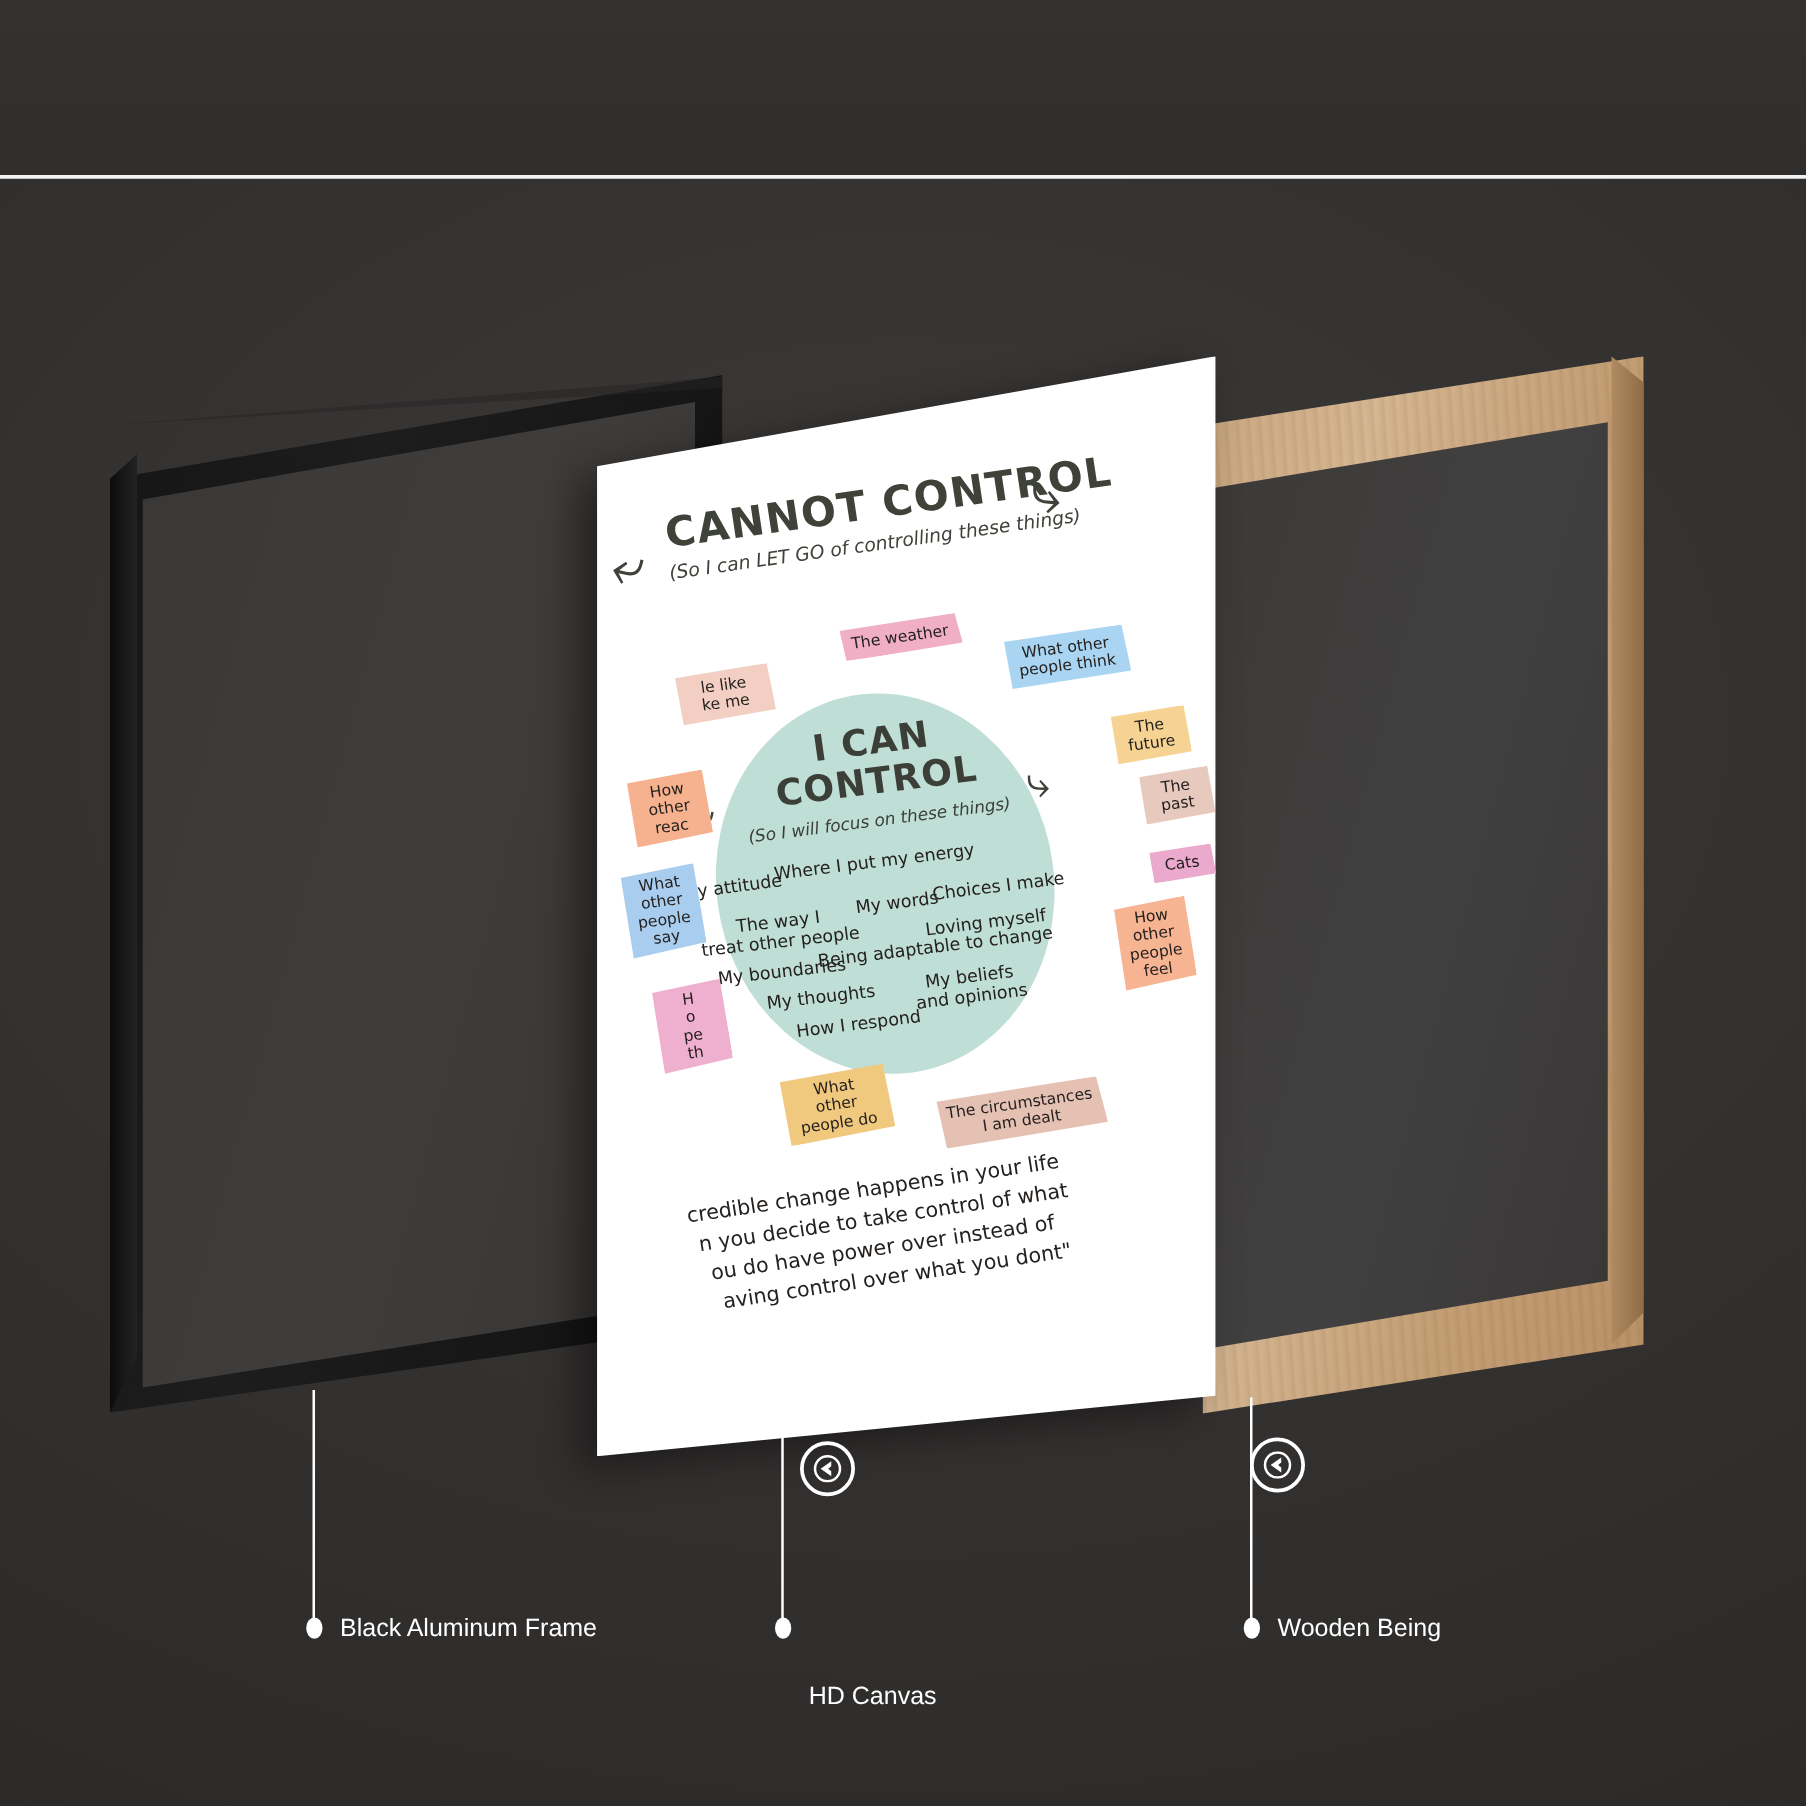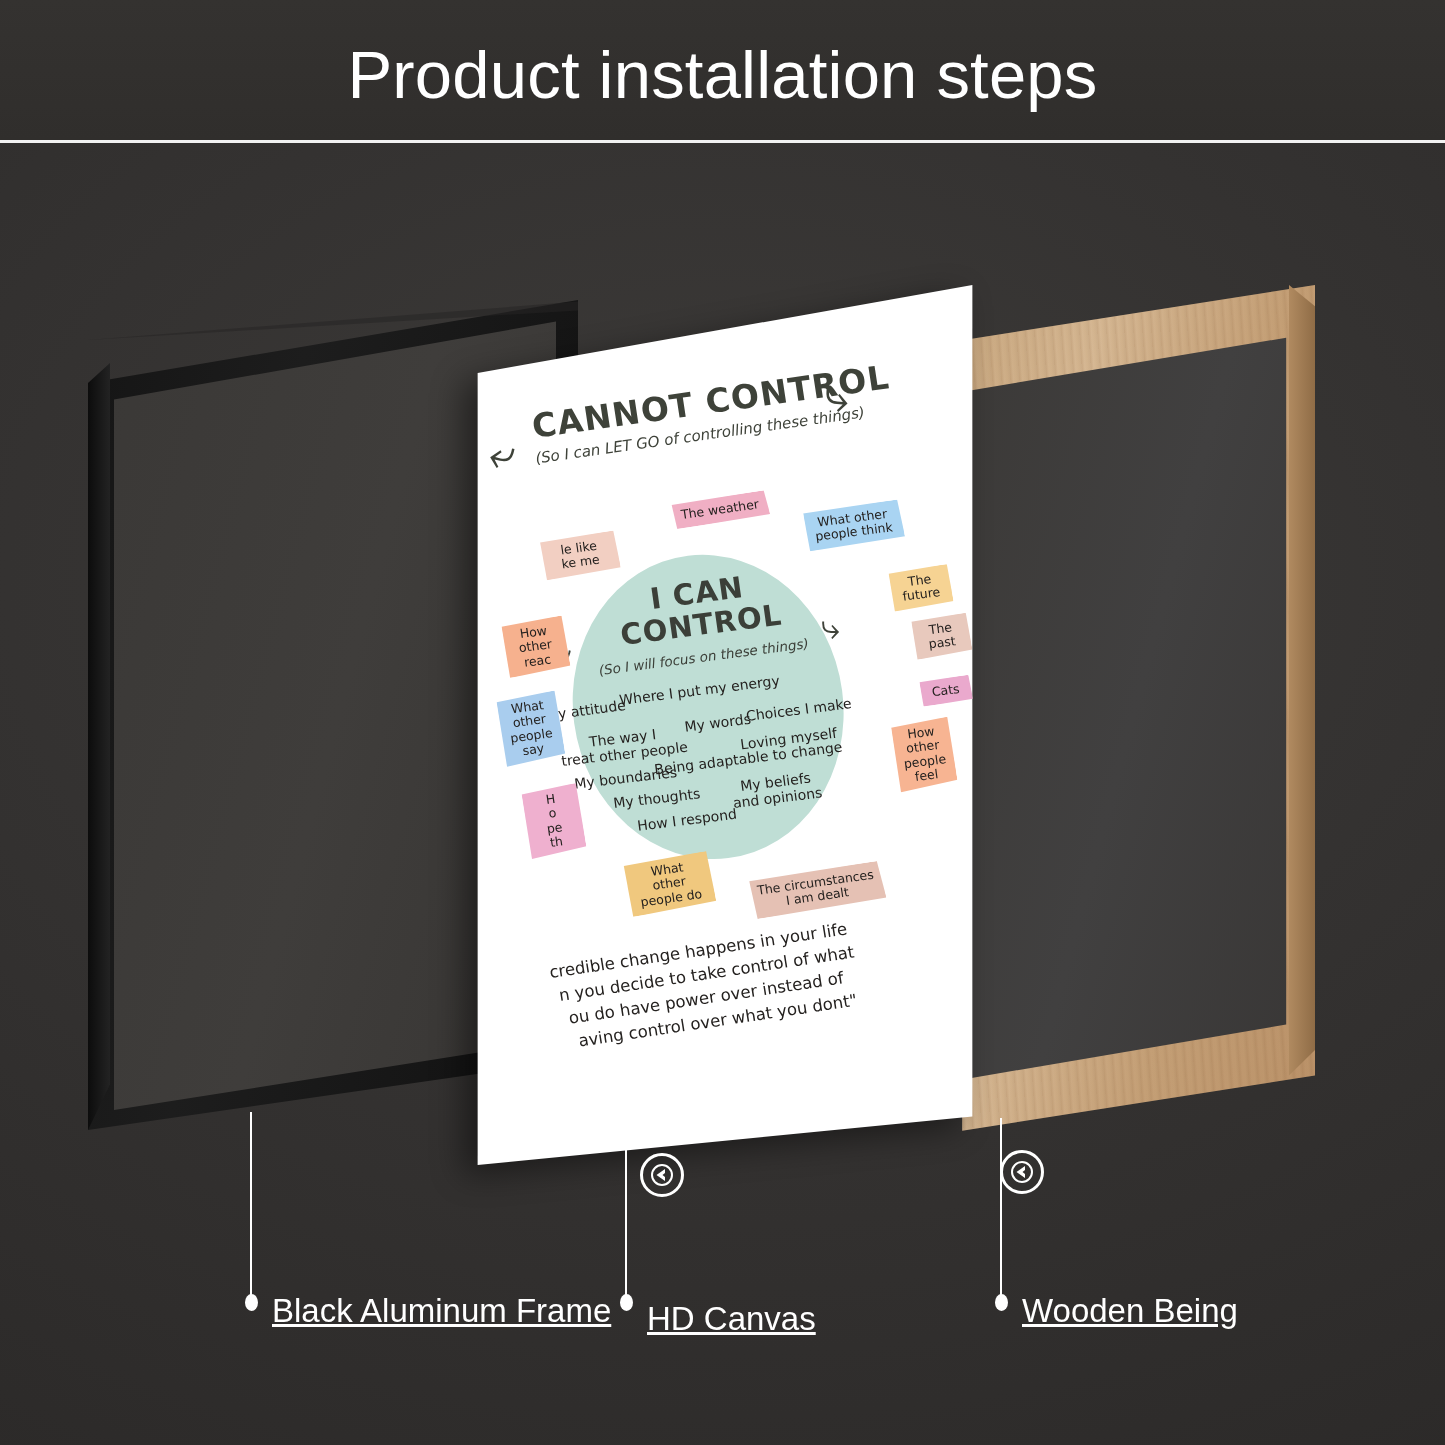--- a/index.html
+++ b/index.html
@@ -147,32 +147,30 @@
   }
   .dir-icon svg{display:block;}
 
   
   .callout{position:absolute;}
   .callout .cline{position:absolute;width:2px;background:#ffffff;}
   .callout .cdot{
     position:absolute;width:13px;height:17px;background:#ffffff;border-radius:50%;
   }
   .callout .clabel{
-    position:absolute;color:#ffffff;font-size:33px;white-space:nowrap;
+    position:absolute;color:#ffffff;font-size:20px;white-space:nowrap;
     font-family:"Liberation Sans",sans-serif;
-    text-decoration:underline;
   }
 </style>
 </head>
 <body>
 
 <div id="stage">
 
   <div id="header-band"></div>
-  <div id="header-title">Product installation steps</div>
   <div id="header-rule"></div>
 
   <div id="black-frame">
     <div class="bf-outer"></div>
     <div class="bf-inner"></div>
     <div class="bf-edge-left"></div>
     <div class="bf-bev-top"></div>
   </div>
 
   <div id="wood-frame">
@@ -251,21 +249,21 @@
 
   <div class="callout">
     <div class="cline" style="left:250px;top:1112px;height:185px;"></div>
     <div class="cdot" style="left:245px;top:1294px;"></div>
     <div class="clabel" style="left:272px;top:1292px;">Black Aluminum Frame</div>
   </div>
 
   <div class="callout">
     <div class="cline" style="left:625px;top:1122px;height:175px;"></div>
     <div class="cdot" style="left:620px;top:1294px;"></div>
-    <div class="clabel" style="left:647px;top:1300px;">HD Canvas</div>
+    <div class="clabel" style="left:647px;top:1346px;">HD Canvas</div>
   </div>
 
   <div class="callout">
     <div class="cline" style="left:1000px;top:1118px;height:179px;"></div>
     <div class="cdot" style="left:995px;top:1294px;"></div>
     <div class="clabel" style="left:1022px;top:1292px;">Wooden Being</div>
   </div>
 
 </div>
 

